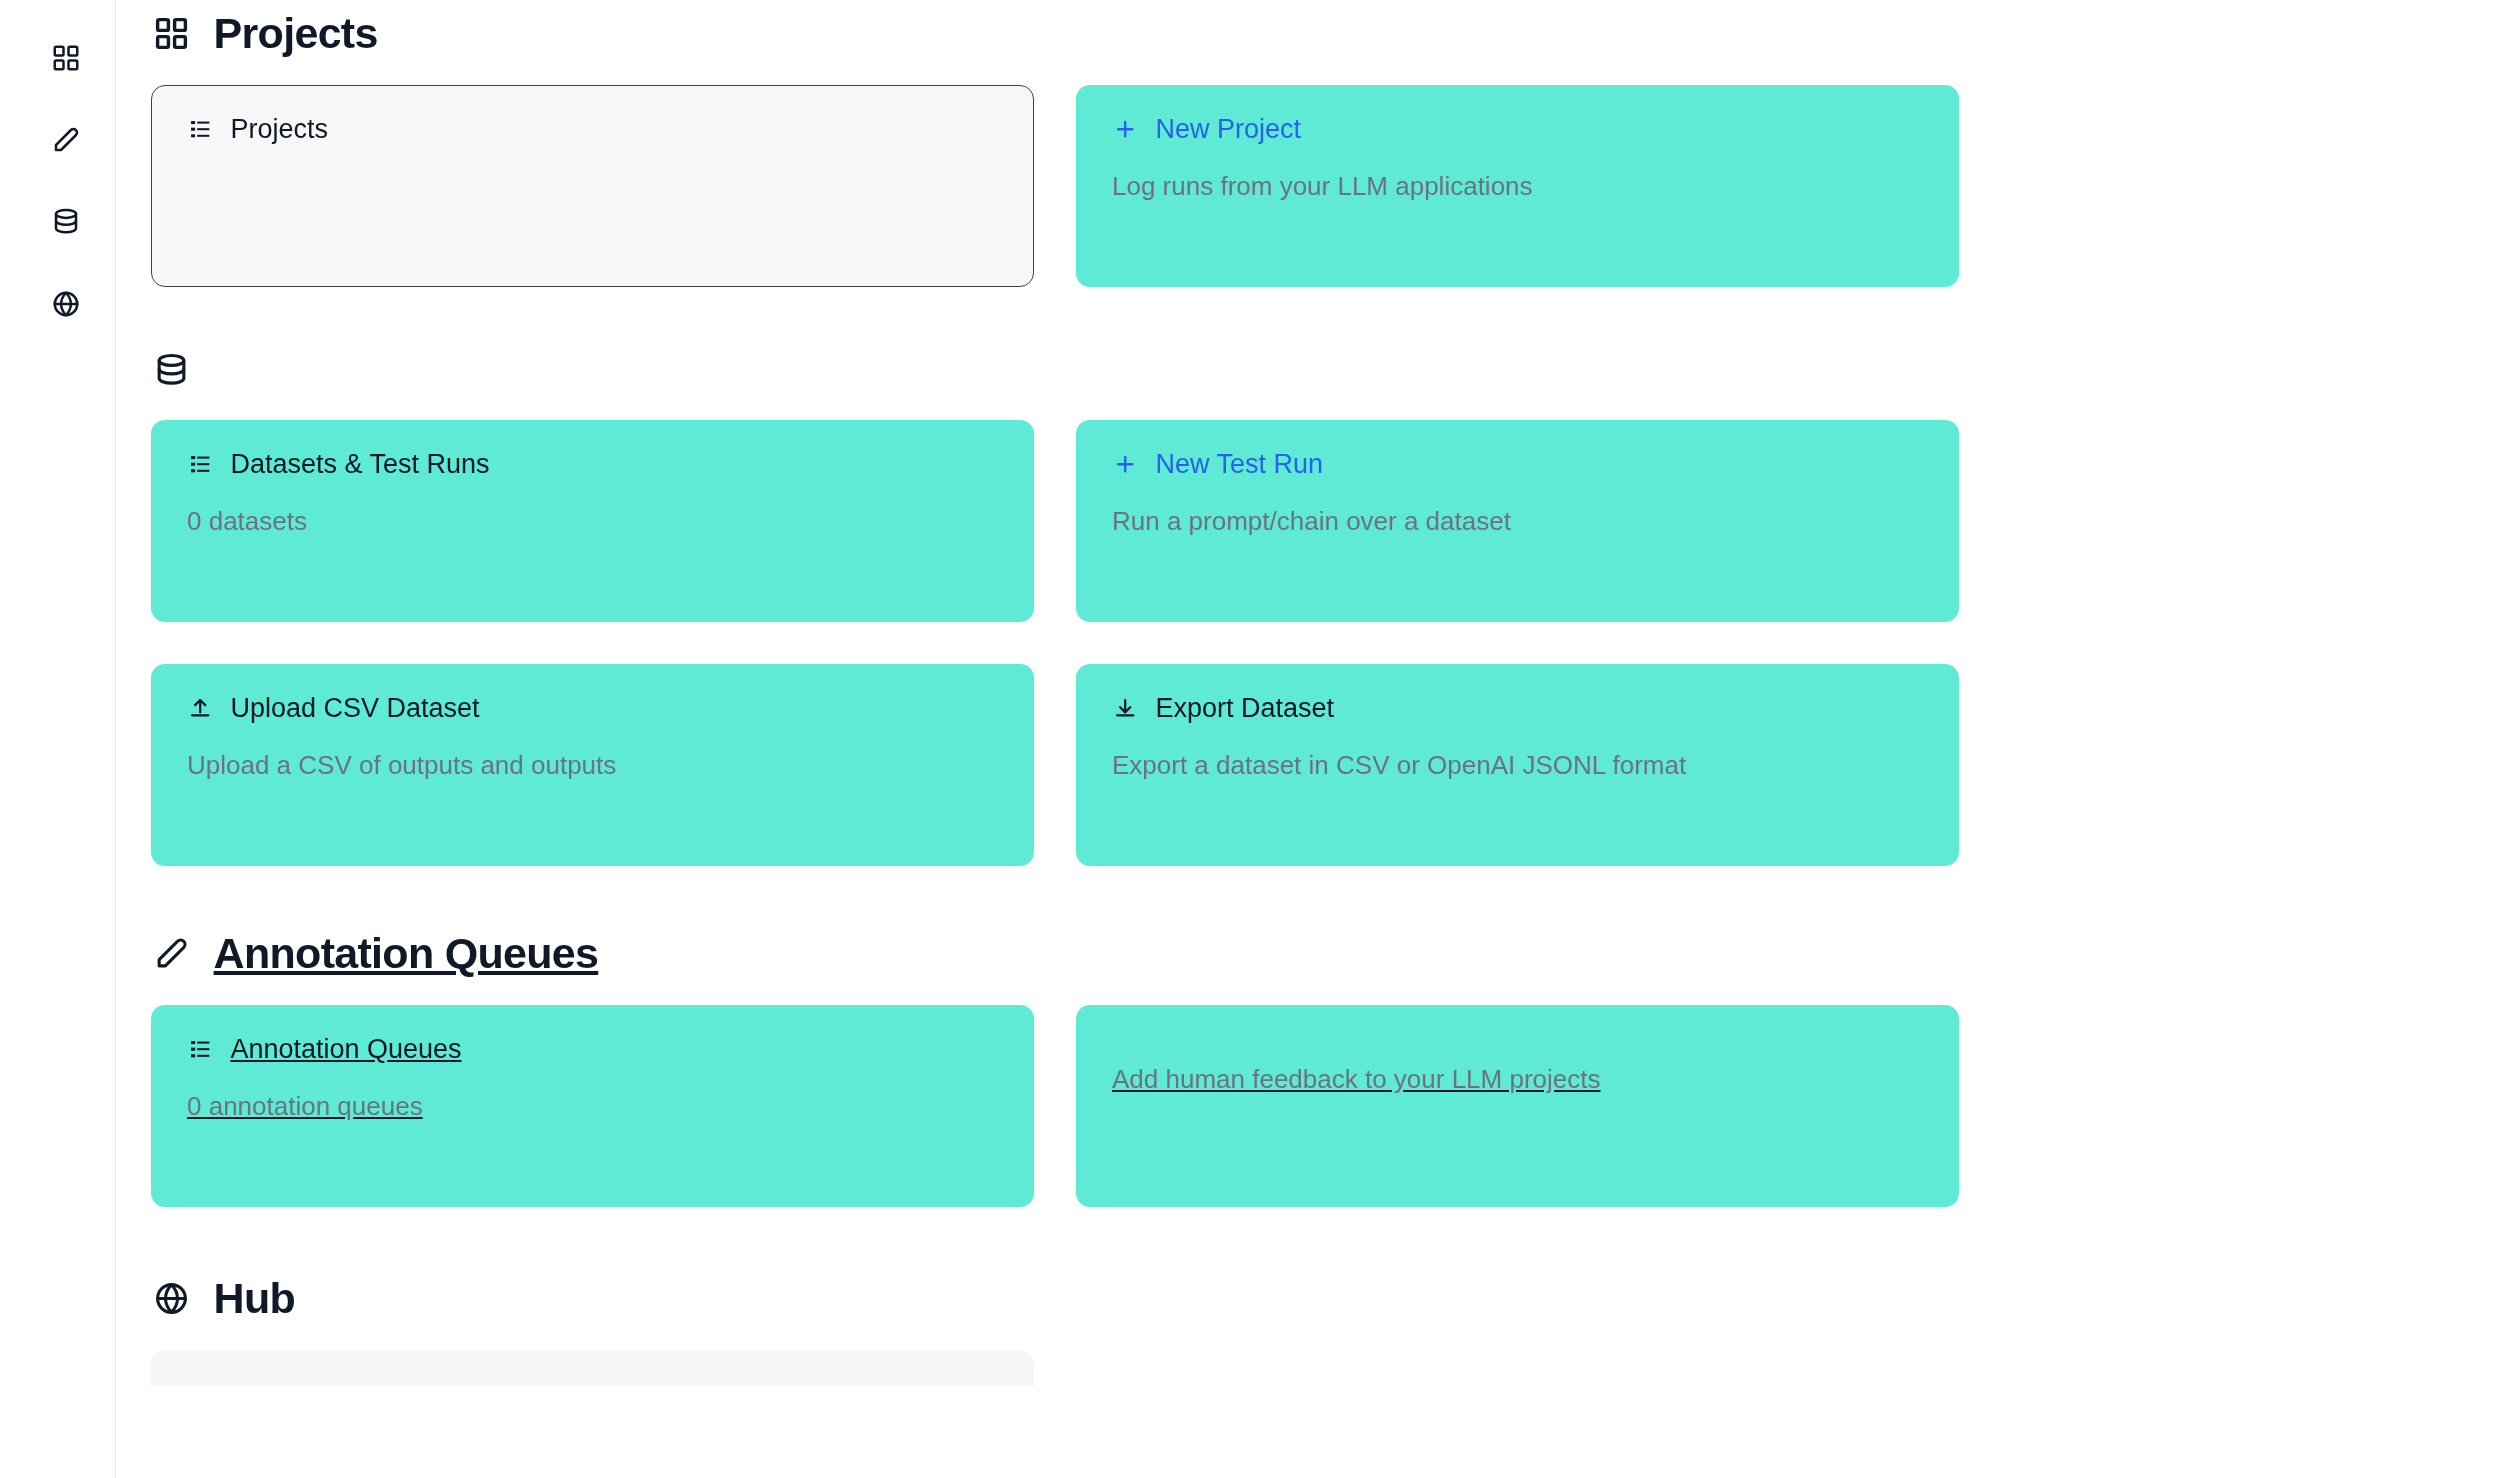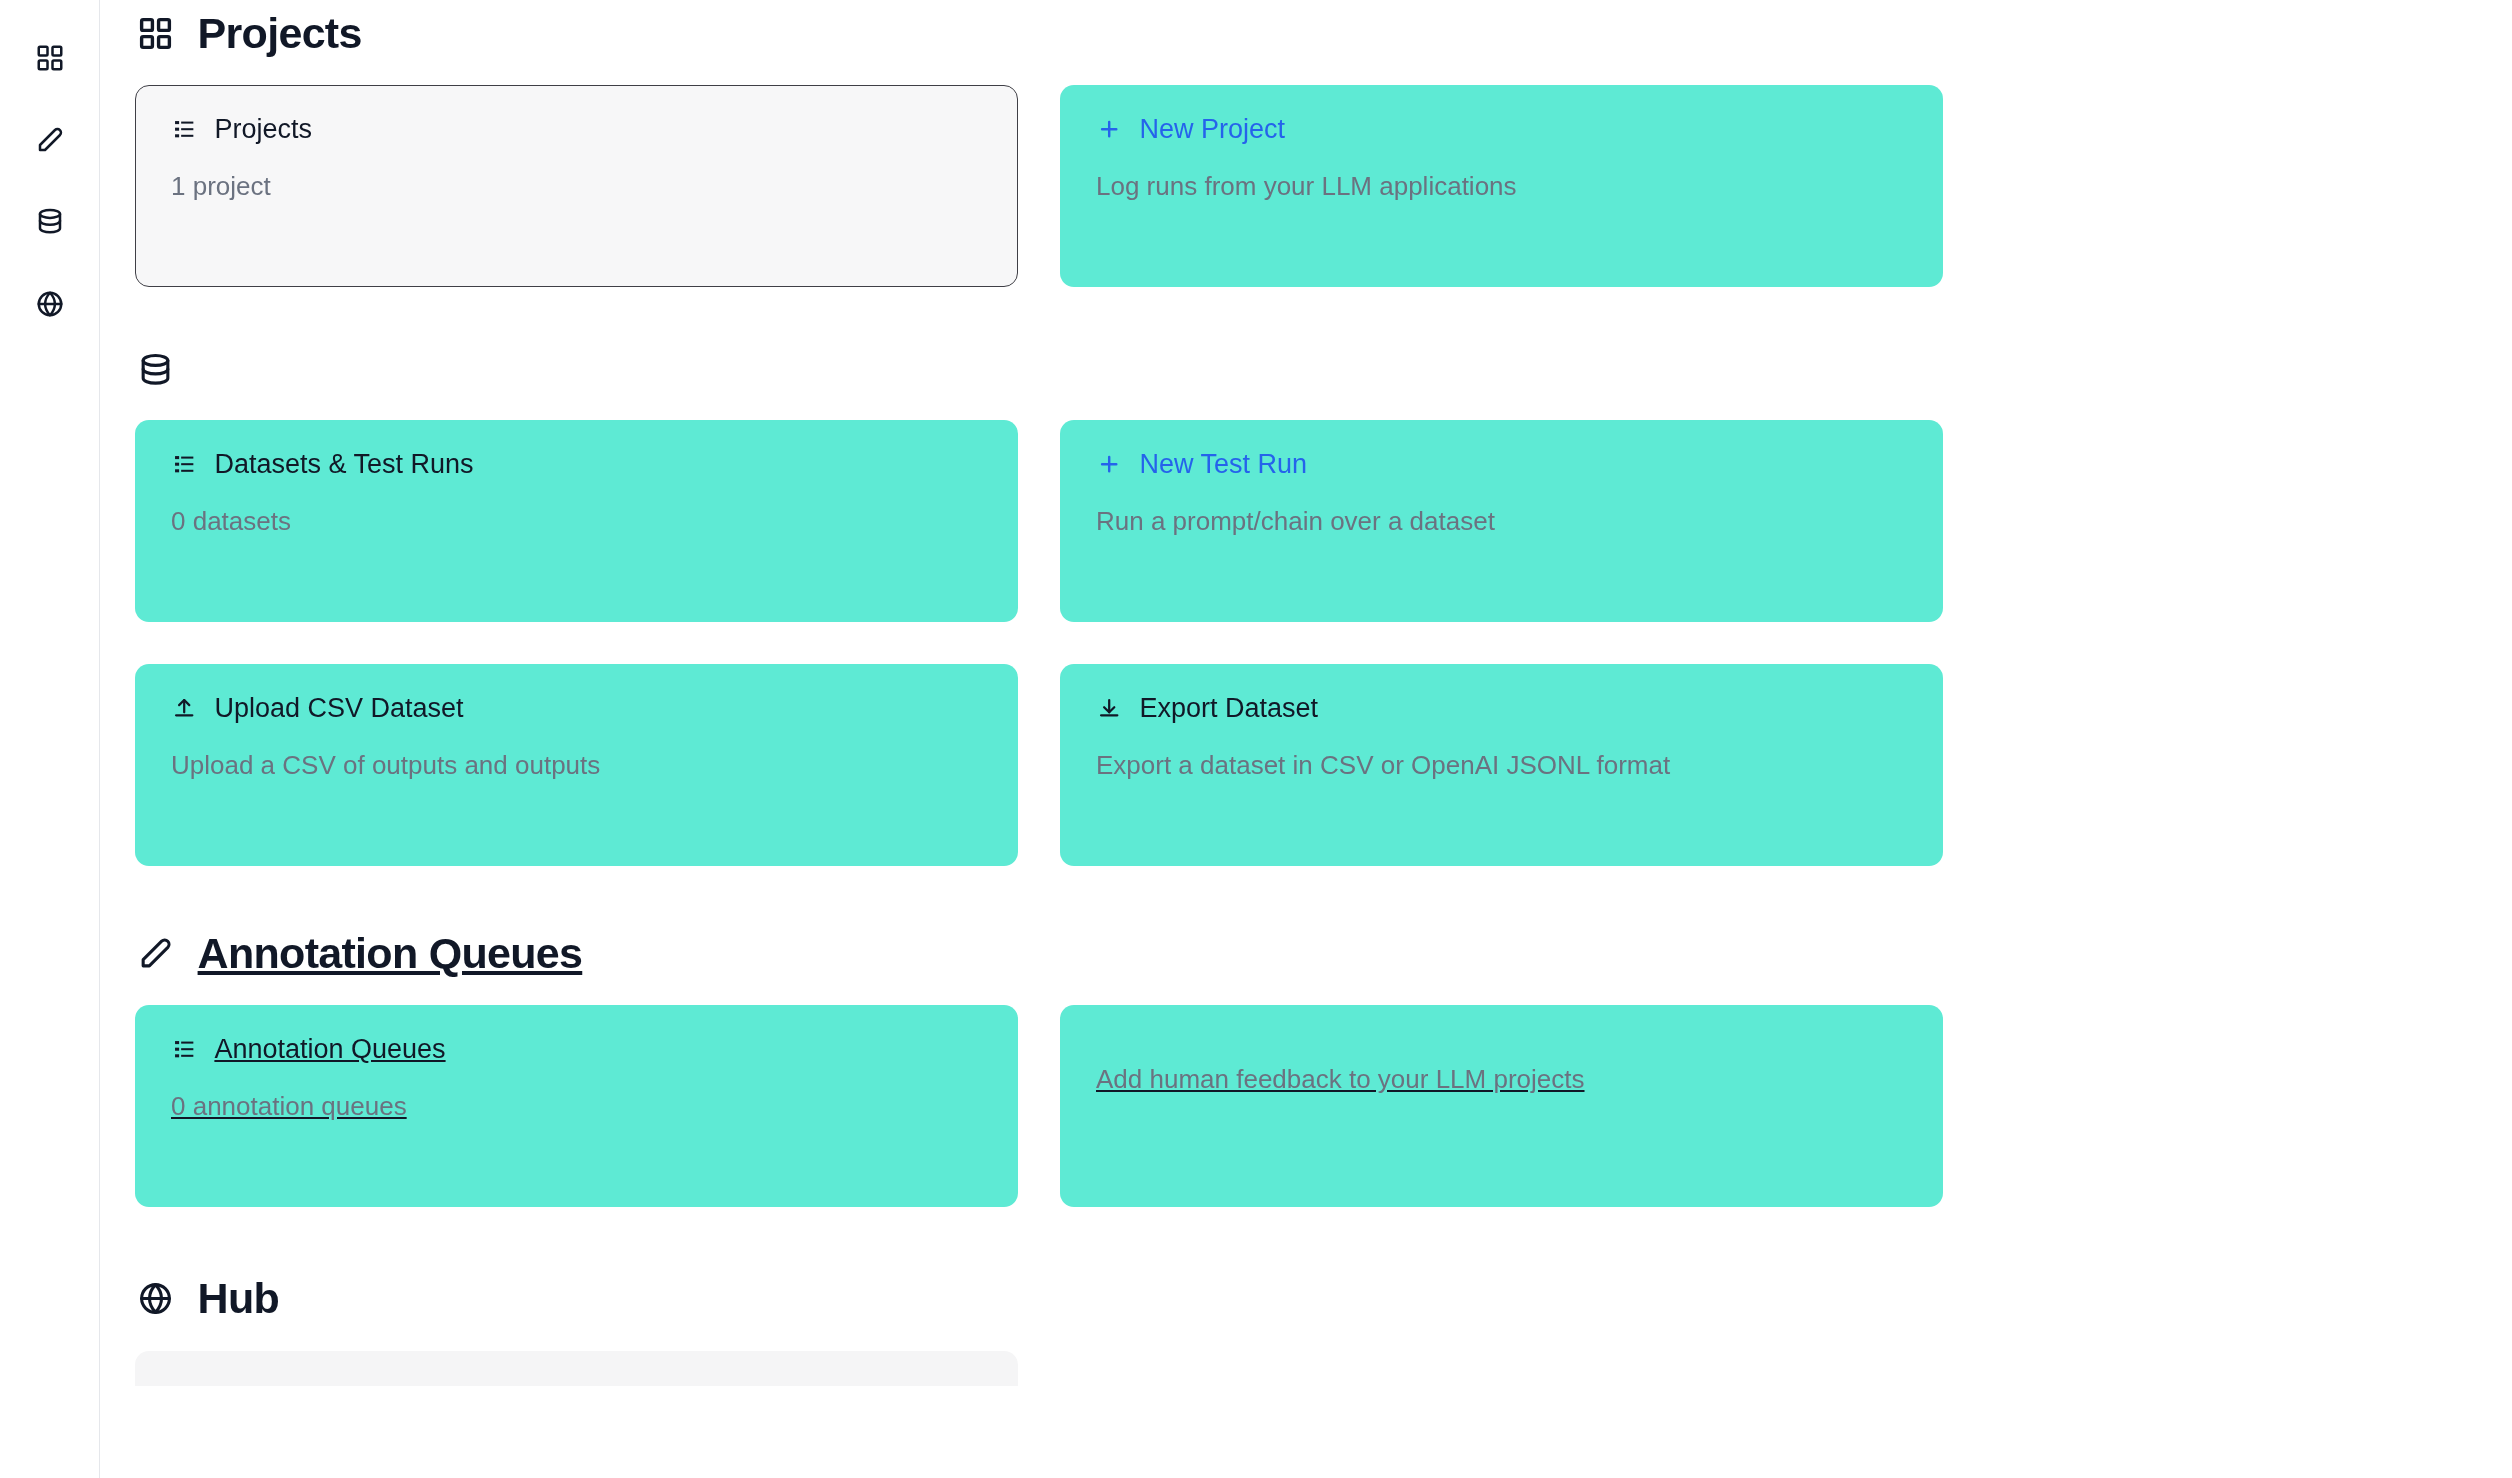--- a/index.html
+++ b/index.html
@@ -12,20 +12,21 @@
   }
   body {
     width: 2512px;
     height: 1478px;
     overflow: hidden;
   }
   .app {
     display: flex;
     width: 2512px;
     height: 1478px;
+    padding-left: 16px;
   }
 
   
   .sidebar {
     width: 100px;
     flex: 0 0 100px;
     border-right: 1.7px solid #e5e7eb;
     background: #ffffff;
     display: flex;
     flex-direction: column;
@@ -207,21 +208,20 @@
                   <rect x="3" y="4" width="4" height="3"></rect>
                     <rect x="9" y="4.5" width="12" height="2"></rect>
                   <rect x="3" y="10.5" width="4" height="3"></rect>
                     <rect x="9" y="11" width="12" height="2"></rect>
                   <rect x="3" y="17" width="4" height="3"></rect>
                     <rect x="9" y="17.5" width="12" height="2"></rect>
                 </svg>
               </span>
               <span class="label">Projects</span>
             </div>
-            <div class="card-sub">1 project</div>
           </div>
 
           <div class="card">
             <div class="card-title action">
               <span class="c-icon">
                 <svg width="24.4" height="24.4" viewBox="0 0 24 24" fill="none" stroke="currentColor" stroke-width="2.4" stroke-linecap="round">
                   <path d="M12 5v14M5 12h14"></path>
                 </svg>
               </span>
               <span class="label">New Project</span>

